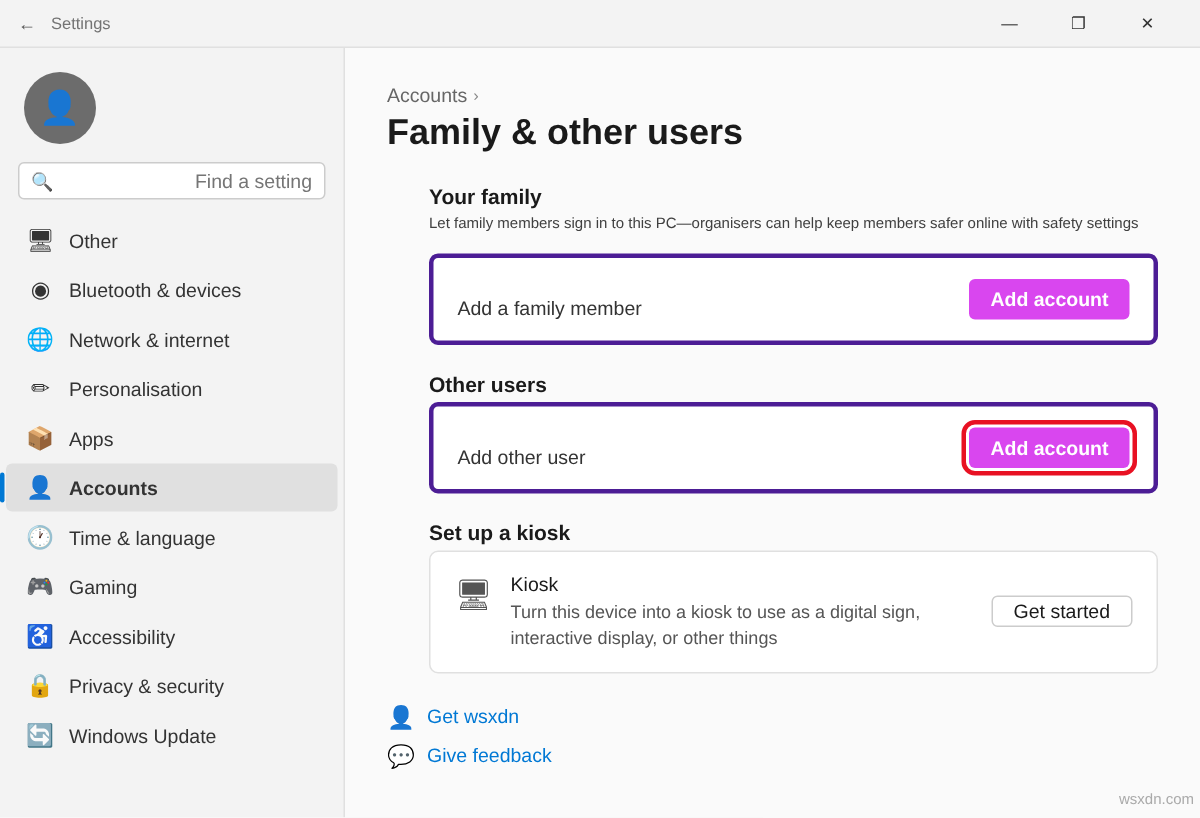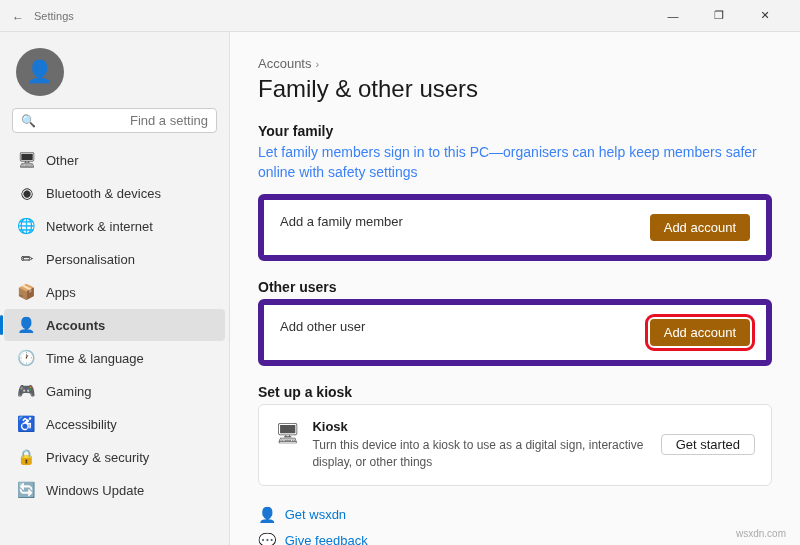--- a/index.html
+++ b/index.html
@@ -154,70 +154,71 @@
       font-size: 13px;
       color: #666;
       margin-bottom: 4px;
       display: flex;
       align-items: center;
       gap: 4px;
     }
     .breadcrumb-sep { color: #888; font-size: 11px; }
     .page-title {
       font-size: 24px;
-      font-weight: 400;
+      font-weight: 700;
       color: #1a1a1a;
       margin-bottom: 20px;
     }
 
     .section-title {
       font-size: 14px;
       font-weight: 600;
       color: #1a1a1a;
       margin-bottom: 4px;
     }
     .section-desc {
-      font-size: 14px;
-      color: #3b82f6;
+      font-size: 10px;
+      color: #404040;
       margin-bottom: 12px;
       line-height: 1.4;
     }
 
     .card {
       background: white;
-      border: 6px solid #4c1d95;
+      border: 3px solid #4c1d95;
       border-radius: 6px;
       padding: 14px 16px;
       display: flex;
-      align-items: flex-start;
+      align-items: flex-end;
       justify-content: space-between;
       margin-bottom: 8px;
     }
     .card-label {
       font-size: 13px;
       color: #333;
     }
 
     .btn-primary {
-      background: #a16207;
+      background: #d946ef;
       color: white;
       border: none;
       border-radius: 4px;
       padding: 6px 14px;
       font-size: 13px;
       cursor: pointer;
       white-space: nowrap;
+      font-weight: bold;
     }
 
     .btn-primary.highlighted {
       outline: 3px solid #e81123;
       outline-offset: 2px;
     }
 
-    .section-gap { margin-bottom: 18px; }
+    .section-gap { margin-bottom: 18px; margin-left: 28px; }
 
     .kiosk-card {
       background: white;
       border: 1px solid #e0e0e0;
       border-radius: 6px;
       padding: 14px 16px;
       display: flex;
       align-items: center;
       justify-content: space-between;
     }
@@ -226,21 +227,21 @@
       align-items: flex-start;
       gap: 12px;
     }
     .kiosk-icon {
       font-size: 20px;
       color: #555;
       margin-top: 2px;
     }
     .kiosk-title {
       font-size: 13px;
-      font-weight: 700;
+      font-weight: 400;
       color: #1a1a1a;
       margin-bottom: 3px;
     }
     .kiosk-desc {
       font-size: 12px;
       color: #555;
       line-height: 1.4;
       max-width: 480px;
     }
     .btn-secondary {
@@ -271,21 +272,21 @@
     }
     .footer-link-icon {
       font-size: 15px;
       color: #555;
     }
 
     
     .watermark {
       position: fixed;
       bottom: 6px;
-      right: 14px;
+      right: 4px;
       font-size: 10px;
       color: #aaa;
       pointer-events: none;
       text-align: center;
     }
   </style>
 </head>
 <body>
 
 <div class="titlebar">

